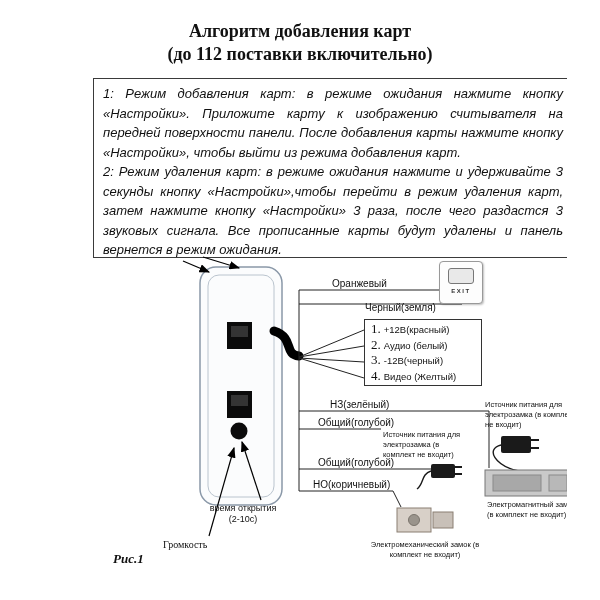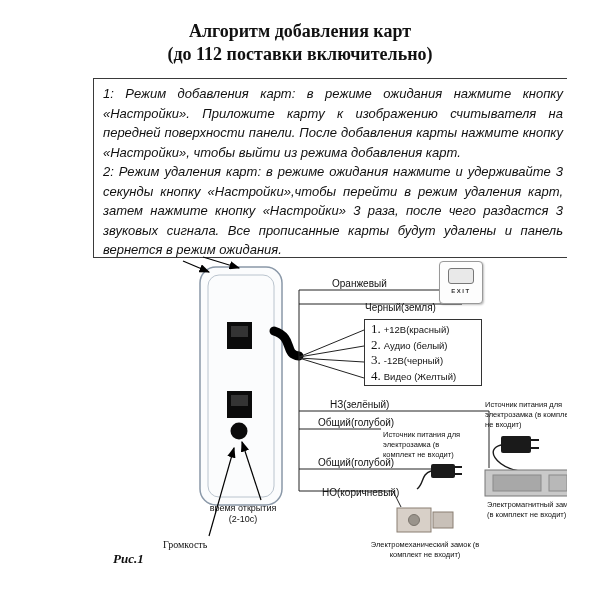--- a/index.html
+++ b/index.html
@@ -146,21 +146,21 @@
   <div class="exitbtn">
     <div class="plate"></div>
     <div class="exittext">EXIT</div>
   </div>
 
   <div class="lbl" style="left:299px; top:278px;">Оранжевый</div>
   <div class="lbl" style="left:297px; top:302px;margin-left:35px;">Черный(земля)</div>
   <div class="lbl" style="left:297px; top:399px;">НЗ(зелёный)</div>
   <div class="lbl" style="left:285px; top:417px;">Общий(голубой)</div>
   <div class="lbl" style="left:285px; top:457px;">Общий(голубой)</div>
-  <div class="lbl" style="left:289px; top:479px;margin-top:8px;">НО(коричневый)</div>
+  <div class="lbl" style="left:280px; top:479px;">НО(коричневый)</div>
 
   <div class="cbox">
     <div class="crow">
       <span class="cnum">1.</span>
       <span class="clab">+12В(красный)</span>
     </div>
     <div class="crow">
       <span class="cnum">2.</span>
       <span class="clab">Аудио (белый)</span>
     </div>

